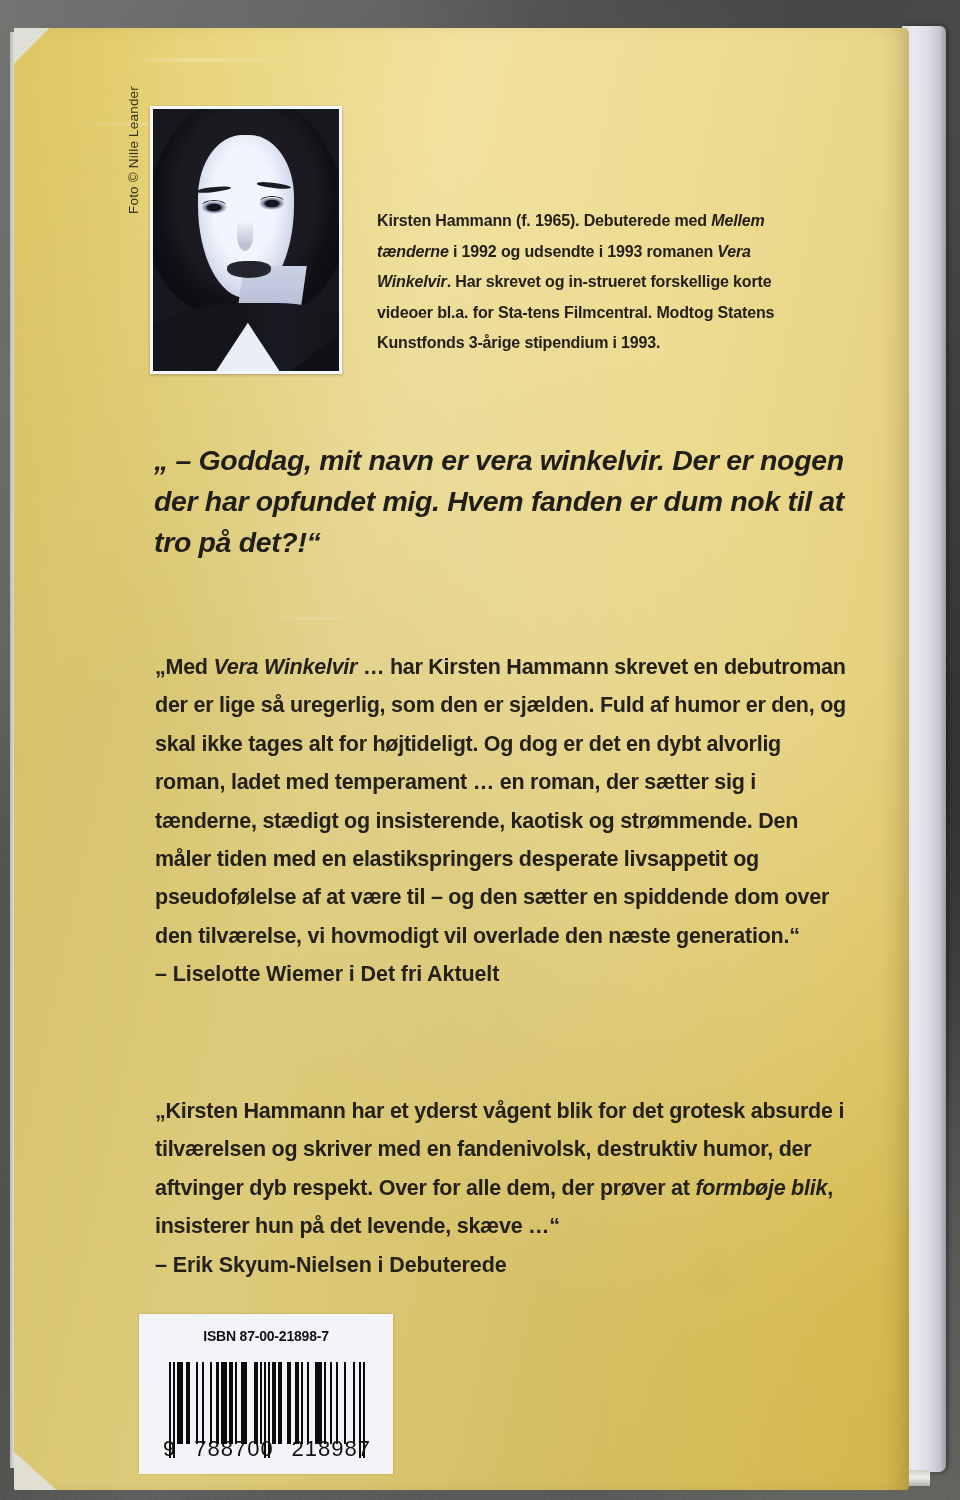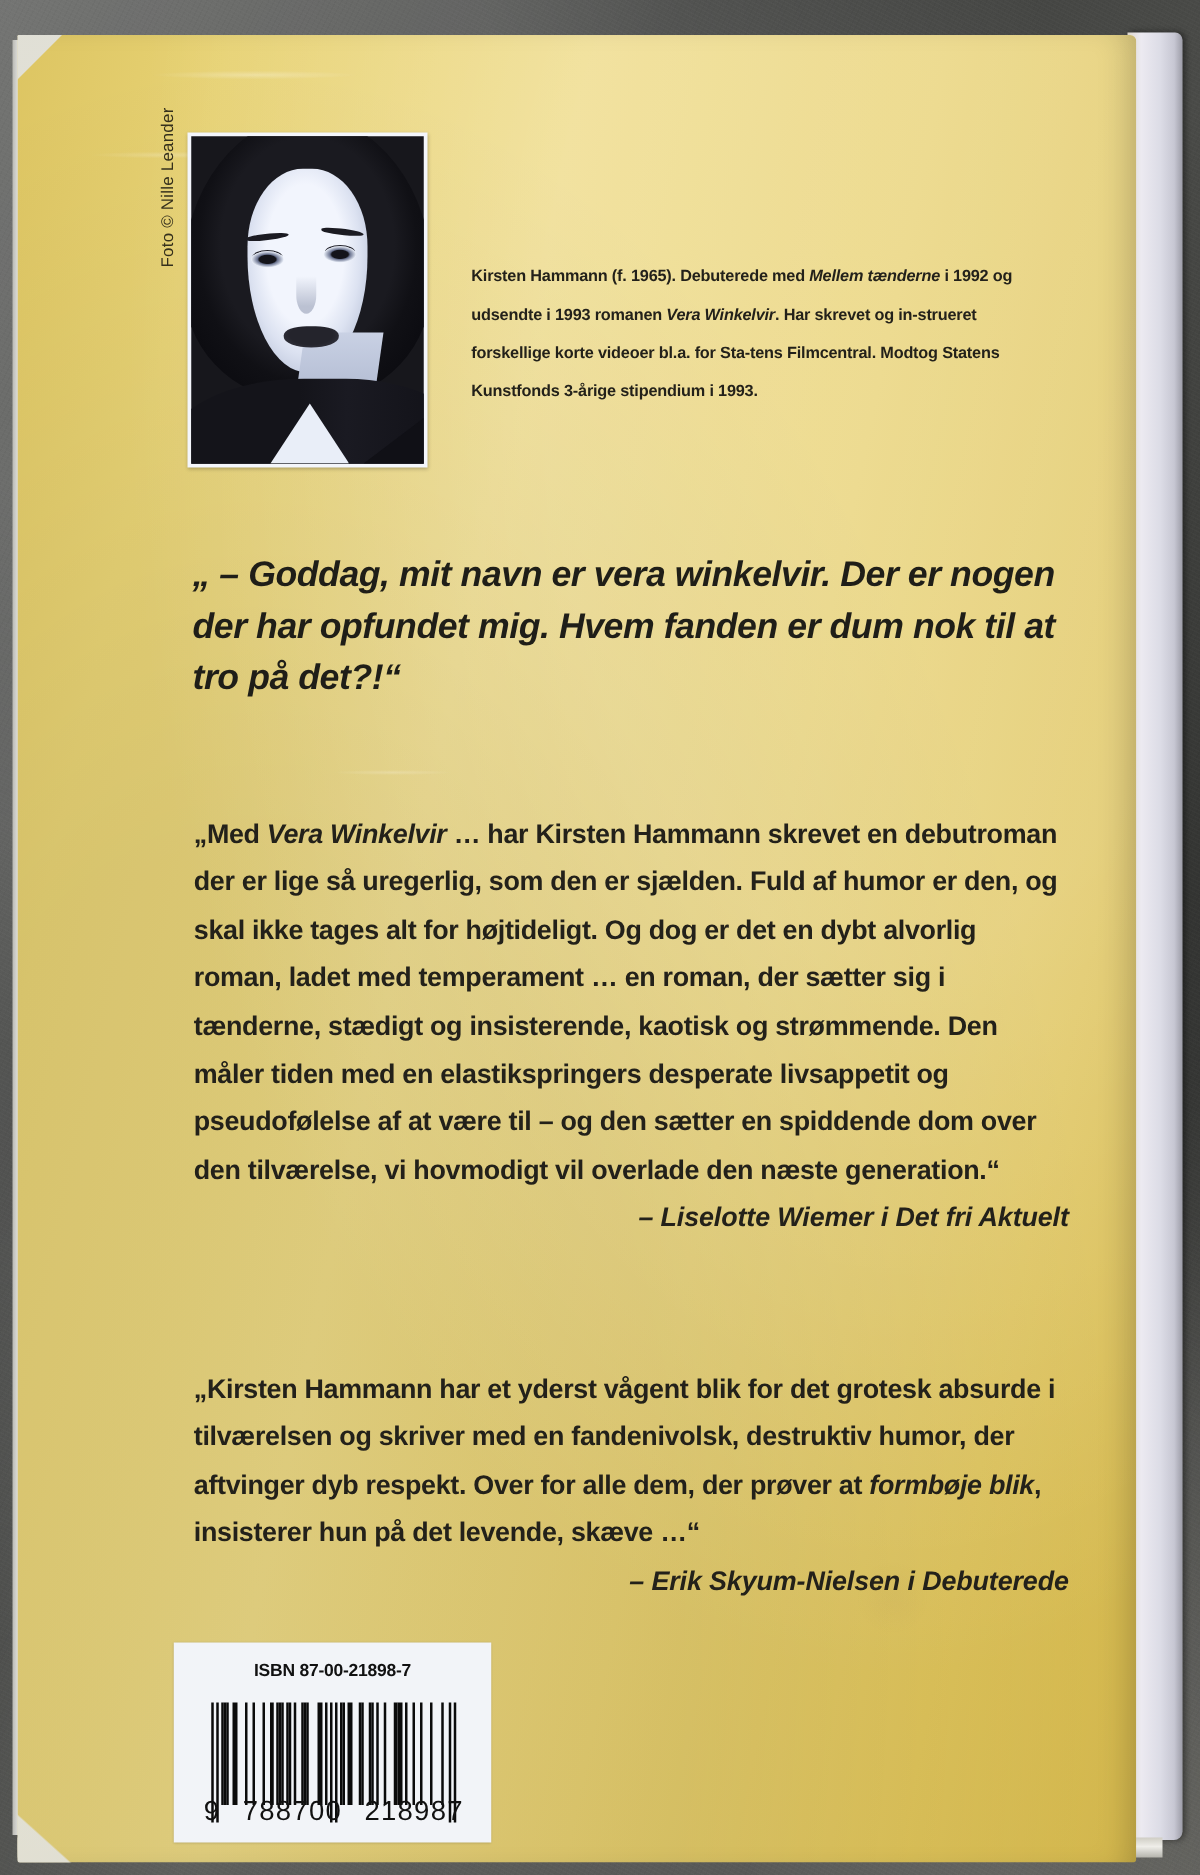--- a/index.html
+++ b/index.html
@@ -203,21 +203,21 @@
     color: #35301c;
     white-space: nowrap;
   }
 
   
   .bio {
     position: absolute;
     left: 363px;
     top: 178px;
     width: 452px;
-    font-size: 13px;
+    font-size: 16px;
     line-height: 30.5px;
     font-weight: 700;
     color: #23211a;
     letter-spacing: -.15px;
   }
   .bio em { font-style: italic; }
 
   
   .pullquote {
     position: absolute;
@@ -241,22 +241,21 @@
     line-height: 38.4px;
     font-weight: 700;
     color: #23211a;
     letter-spacing: -.25px;
   }
   .review em { font-style: italic; }
   #review-1 { top: 620px; }
   #review-2 { top: 1064px; }
   .attribution {
     display: block;
-    text-align: right;
-    font-style: italic;
+    text-align: left;
     font-weight: 700;
     letter-spacing: -.1px;
   }
 
   
   .barcode-box {
     position: absolute;
     left: 125px;
     top: 1286px;
     width: 254px;

